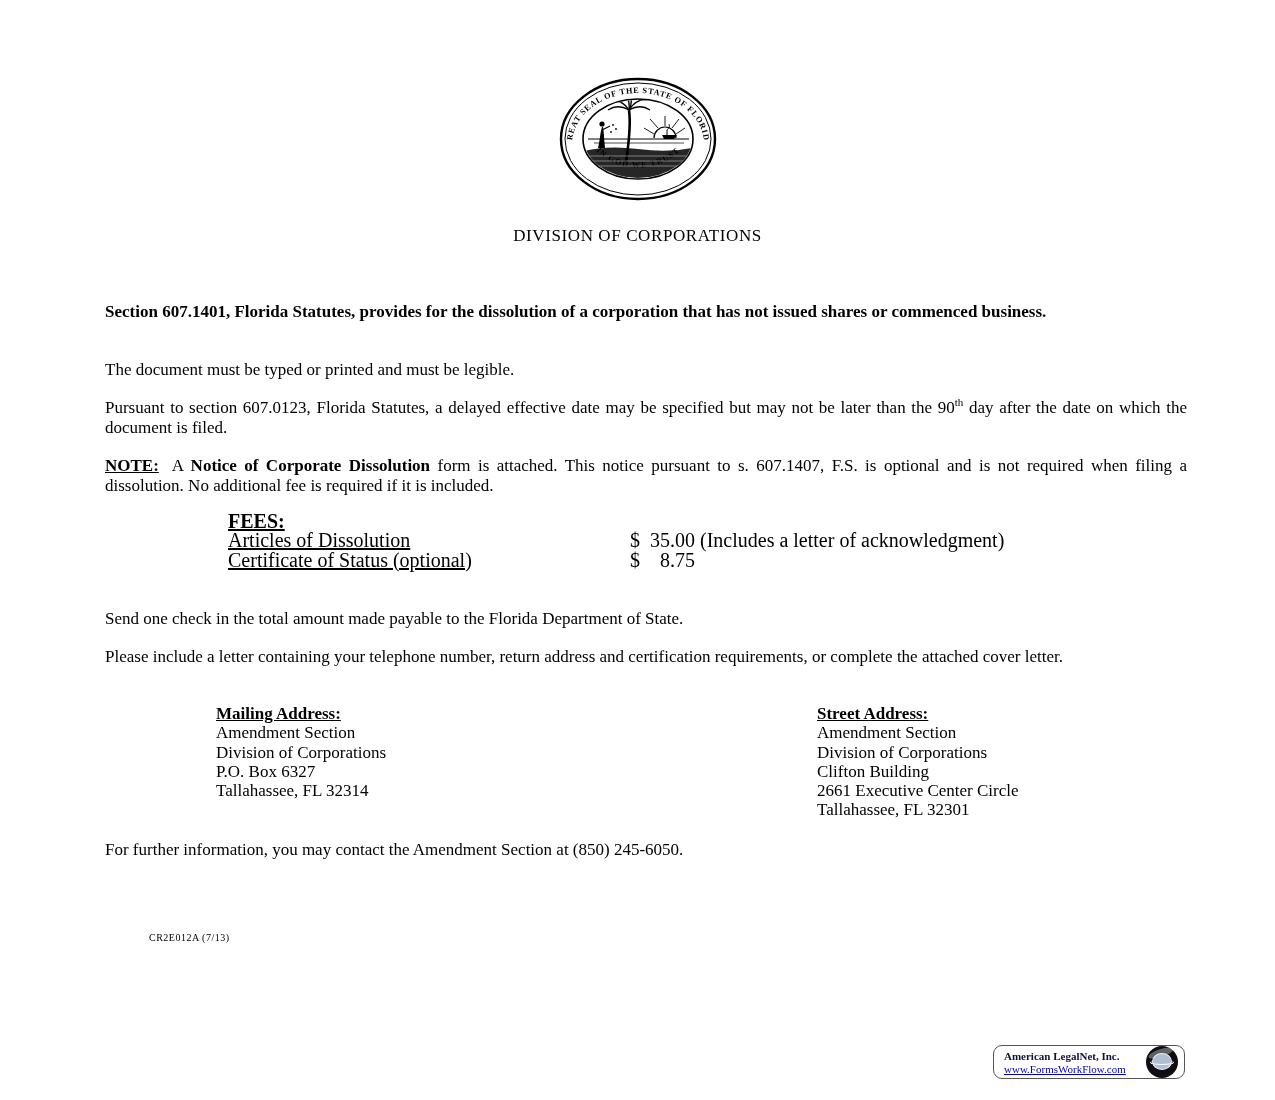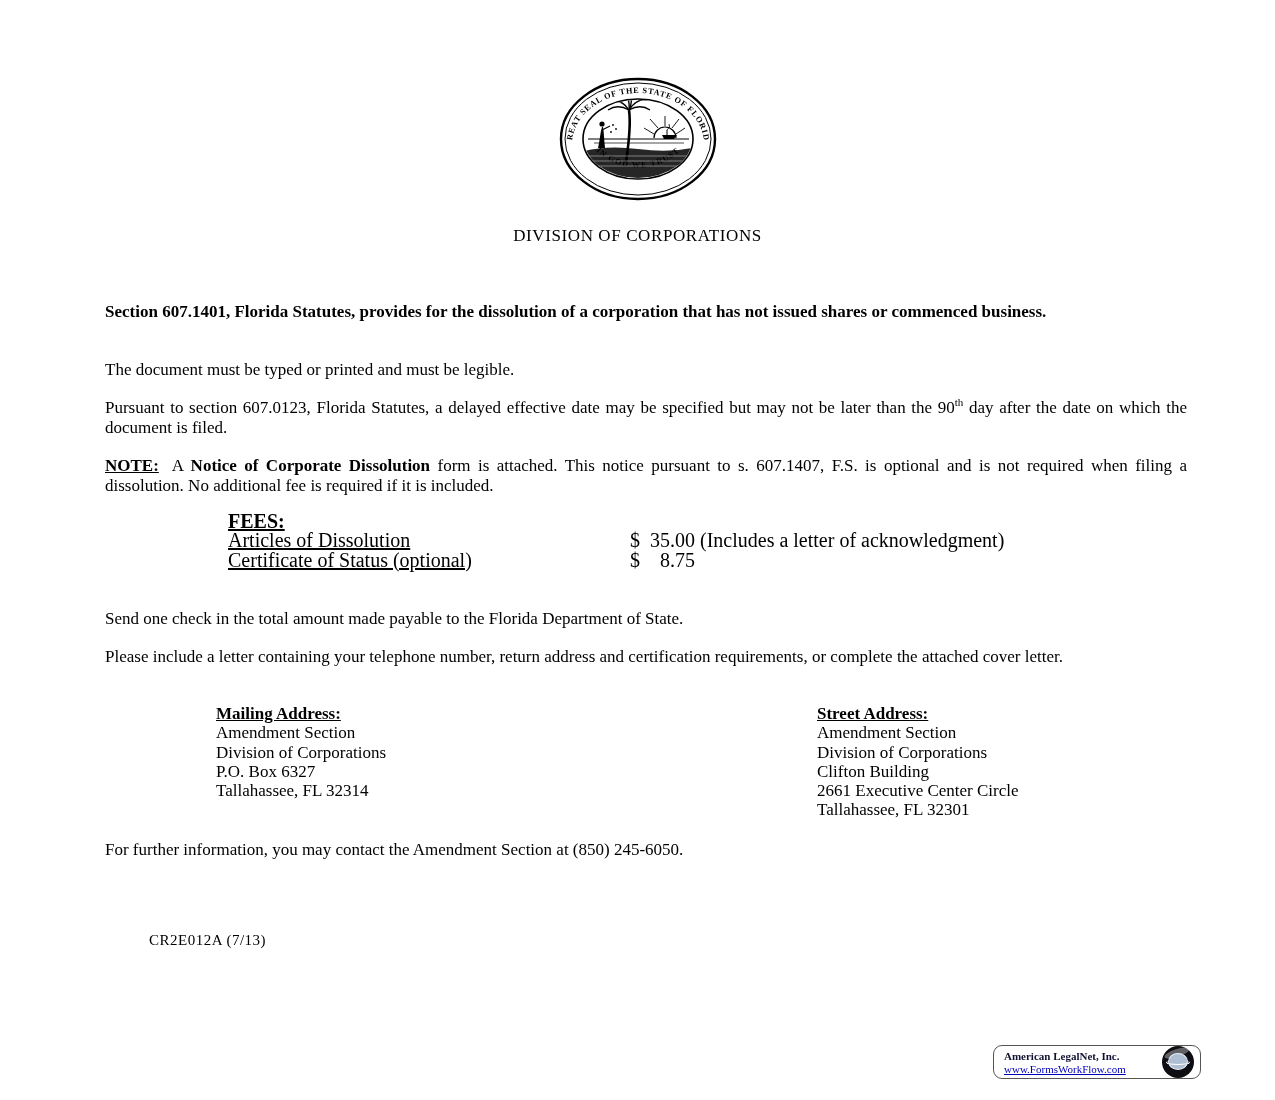--- a/index.html
+++ b/index.html
@@ -38,24 +38,24 @@
   .p-send    { top: 609px; }
   .p-please  { top: 647px; }
 
   
   .addr { font-size: 17px; line-height: 19.3px; margin-left: 36px; }
   .addr-mailing { top: 704px; left: 180px; }
   .addr-street  { top: 704px; left: 781px; }
 
   .p-further { top: 840px; }
 
-  .form-number { top: 932px; left: 149px; font-size: 15px; letter-spacing: 0.5px; }
+  .form-number { top: 932px; left: 149px; font-size: 10px; letter-spacing: 0.5px; }
 
   
-  .aln-badge { top: 1045px; left: 993px; width: 208px; height: 34px;
+  .aln-badge { top: 1045px; left: 993px; width: 192px; height: 34px;
     border: 1.5px solid #555; border-radius: 9px; background: #fff;
     display: flex; align-items: center; padding: 2px 4px 2px 10px;
     font-family: "Liberation Sans", sans-serif; }
   .aln-text { flex: 1 1 auto; line-height: 12px; }
   .aln-company { font-size: 11px; font-weight: bold; color: #111133; font-family: "Liberation Serif", serif; }
   .aln-url { font-size: 11px; text-decoration: underline; font-family: "Liberation Serif", serif; display: inline-block; }
   .aln-logo { flex: 0 0 auto; width: 32px; height: 32px; border-radius: 50%;
     background: #0d0d12; position: relative; overflow: hidden; margin-right: 2px; }
   .aln-logo .globe { position: absolute; left: 6px; top: 7px; width: 20px; height: 17px;
     border-radius: 50%; background: #aebfd4; border: 1px solid #e8eef5; }

